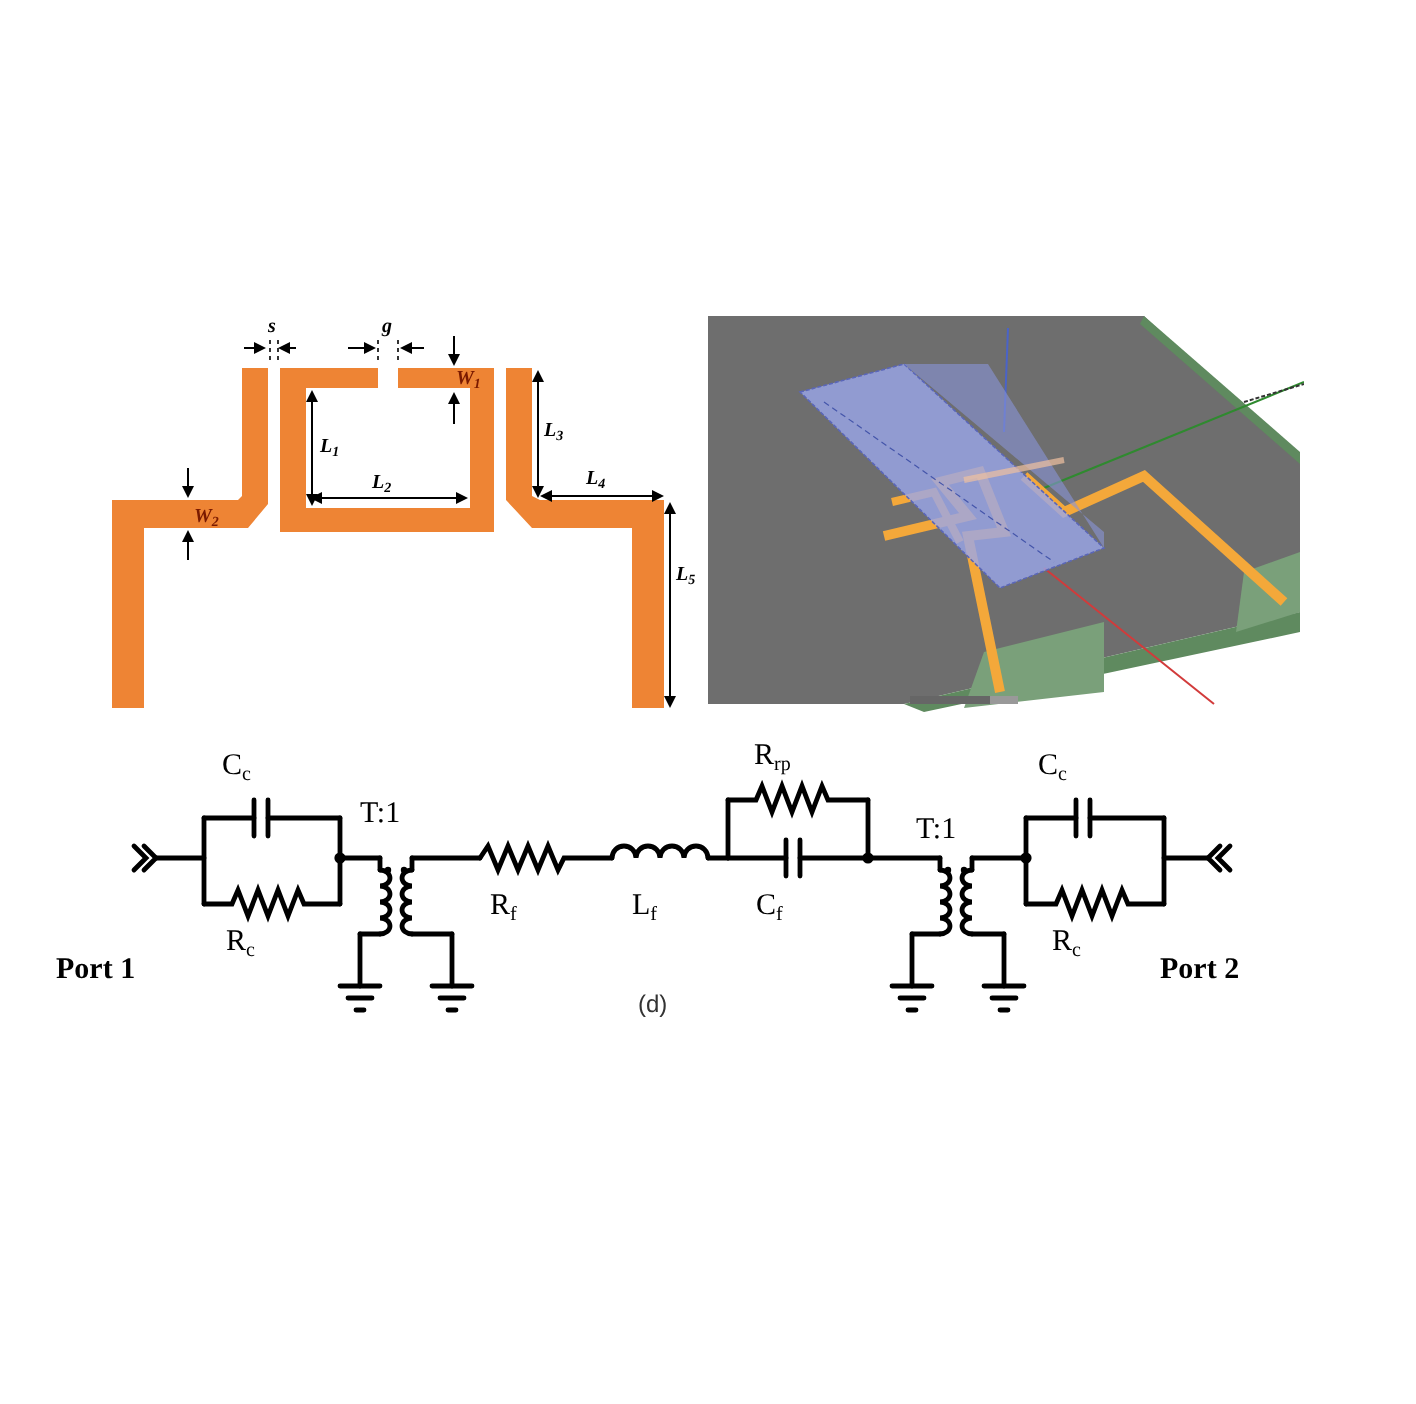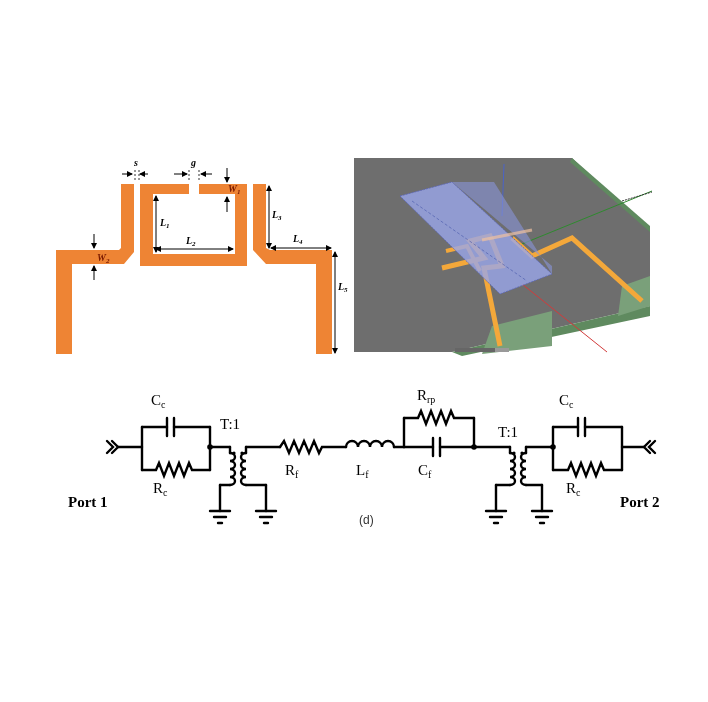--- a/index.html
+++ b/index.html
@@ -1,20 +1,20 @@
 <!DOCTYPE html>
 <html><head>
 <meta charset="utf-8">
 <style>
   html, body { margin: 0; padding: 0; background: #ffffff; }
   body { width: 708px; height: 702px; position: relative; overflow: hidden; font-family: "Liberation Serif", serif; }
   .panel { position: absolute; }
   #layout-panel { left: 50px; top: 150px; width: 300px; height: 210px; }
   #view3d-panel { left: 352px; top: 156px; width: 300px; height: 200px; }
-  #circuit-panel { left: 0; top: 374px; width: 616px; height: 170px; padding-left: 40px; }
+  #circuit-panel { left: 0; top: 356px; width: 616px; height: 170px; }
   svg text { font-family: "Liberation Serif", serif; }
   .dimlabel { font-weight: bold; font-style: italic; font-size: 10px; fill: #000; }
   .dimlabel-red { font-weight: bold; font-style: italic; font-size: 10px; fill: #7a1a00; }
   .clabel { font-size: 15px; fill: #000; }
   .csub { font-size: 10px; fill: #000; }
   .portlabel { font-size: 15px; font-weight: bold; fill: #000; }
   .caption { font-family: "Liberation Sans", sans-serif; font-size: 12px; fill: #333; }
 </style>
 </head>
 <body>

